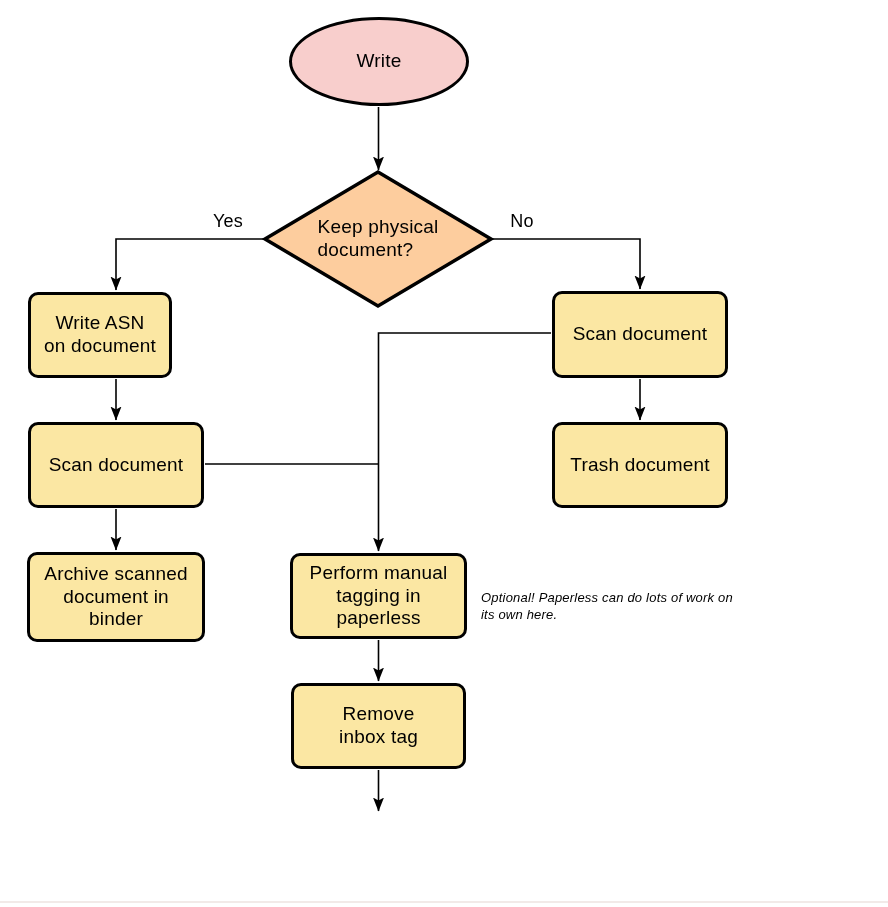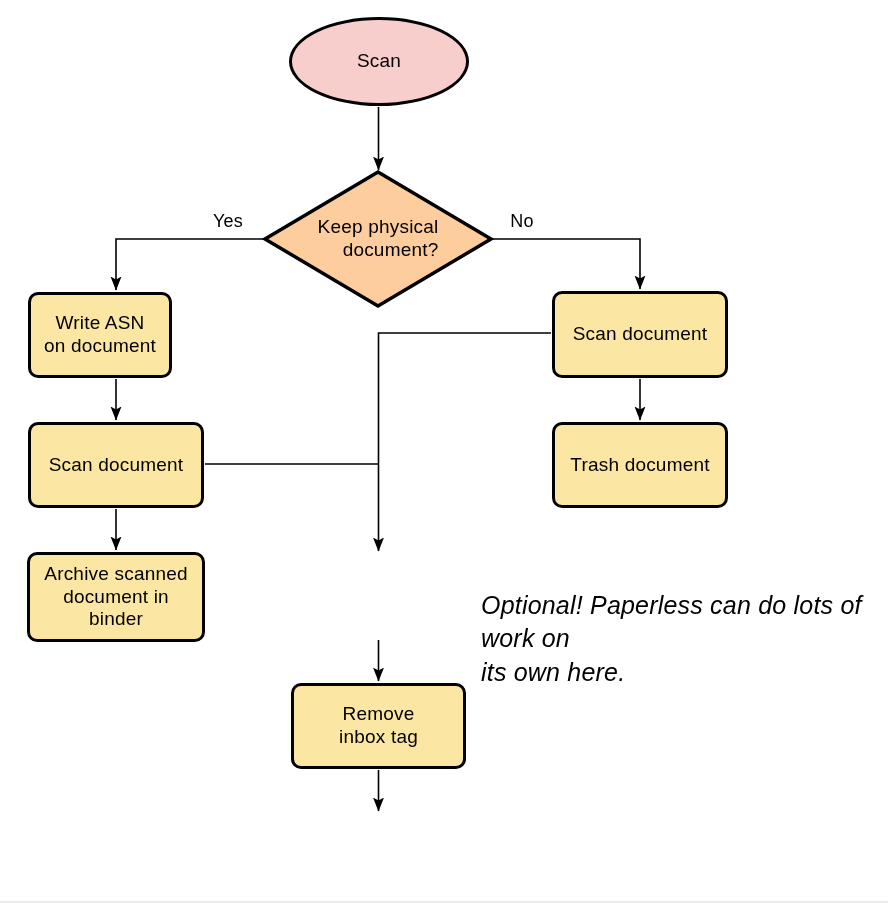--- a/index.html
+++ b/index.html
@@ -68,39 +68,39 @@
   }
   .decision-label {
     position: absolute;
     left: 0;
     top: 0;
     width: 100%;
     height: 100%;
     display: flex;
     align-items: center;
     justify-content: center;
-    text-align: right;
+    text-align: left;
     font-size: 19px;
     line-height: 1.21;
     letter-spacing: 0.2px;
     white-space: pre-line;
   }
   .edge-label {
     position: absolute;
     width: 48px;
     text-align: center;
     font-size: 18px;
     letter-spacing: 0.2px;
   }
   #annotation {
     position: absolute;
     left: 481px;
     top: 589px;
     width: 404px;
-    font-size: 25px;
+    font-size: 13px;
     font-style: italic;
     line-height: 1.33;
     letter-spacing: 0.2px;
     white-space: pre-line;
   }
   #bottom-line {
     position: absolute;
     left: 0;
     top: 901px;
     width: 888px;
@@ -125,21 +125,21 @@
     <path class="edge" d="M116 379 L116 420" marker-end="url(#arrow)"></path>
     <path class="edge" d="M116 509 L116 550" marker-end="url(#arrow)"></path>
     <path class="edge" d="M640 379 L640 420" marker-end="url(#arrow)"></path>
     <path class="edge" d="M551 333 L378.5 333 L378.5 551" marker-end="url(#arrow)"></path>
     <path class="edge" d="M205 464 L378.5 464"></path>
     <path class="edge" d="M378.5 640 L378.5 681" marker-end="url(#arrow)"></path>
     <path class="edge" d="M378.5 770 L378.5 811" marker-end="url(#arrow)"></path>
   </svg>
 
   <div class="node terminal" style="left:289px; top:17px; width:180px; height:89px;">
-    <span>Scan</span>
+    <span>Write</span>
   </div>
 
   <div class="decision-wrap">
     <svg width="234" height="142" viewBox="0 0 234 142">
       <polygon points="117,4 230,71 117,138 4,71"></polygon>
     </svg>
     <div class="decision-label">Keep physical
 document?</div>
   </div>
 
@@ -162,20 +162,25 @@
   </div>
 
   <div class="node process" style="left:552px; top:291px; width:176px; height:87px;">
     <span>Scan document</span>
   </div>
 
   <div class="node process" style="left:552px; top:422px; width:176px; height:86px;">
     <span>Trash document</span>
   </div>
 
+  <div class="node process" style="left:290px; top:553px; width:177px; height:86px;">
+    <span>Perform manual
+tagging in
+paperless</span>
+  </div>
 
   <div id="annotation">Optional! Paperless can do lots of work on
 its own here.</div>
 
   <div class="node process" style="left:291px; top:683px; width:175px; height:86px;">
     <span>Remove
 inbox tag</span>
   </div>
 
 

